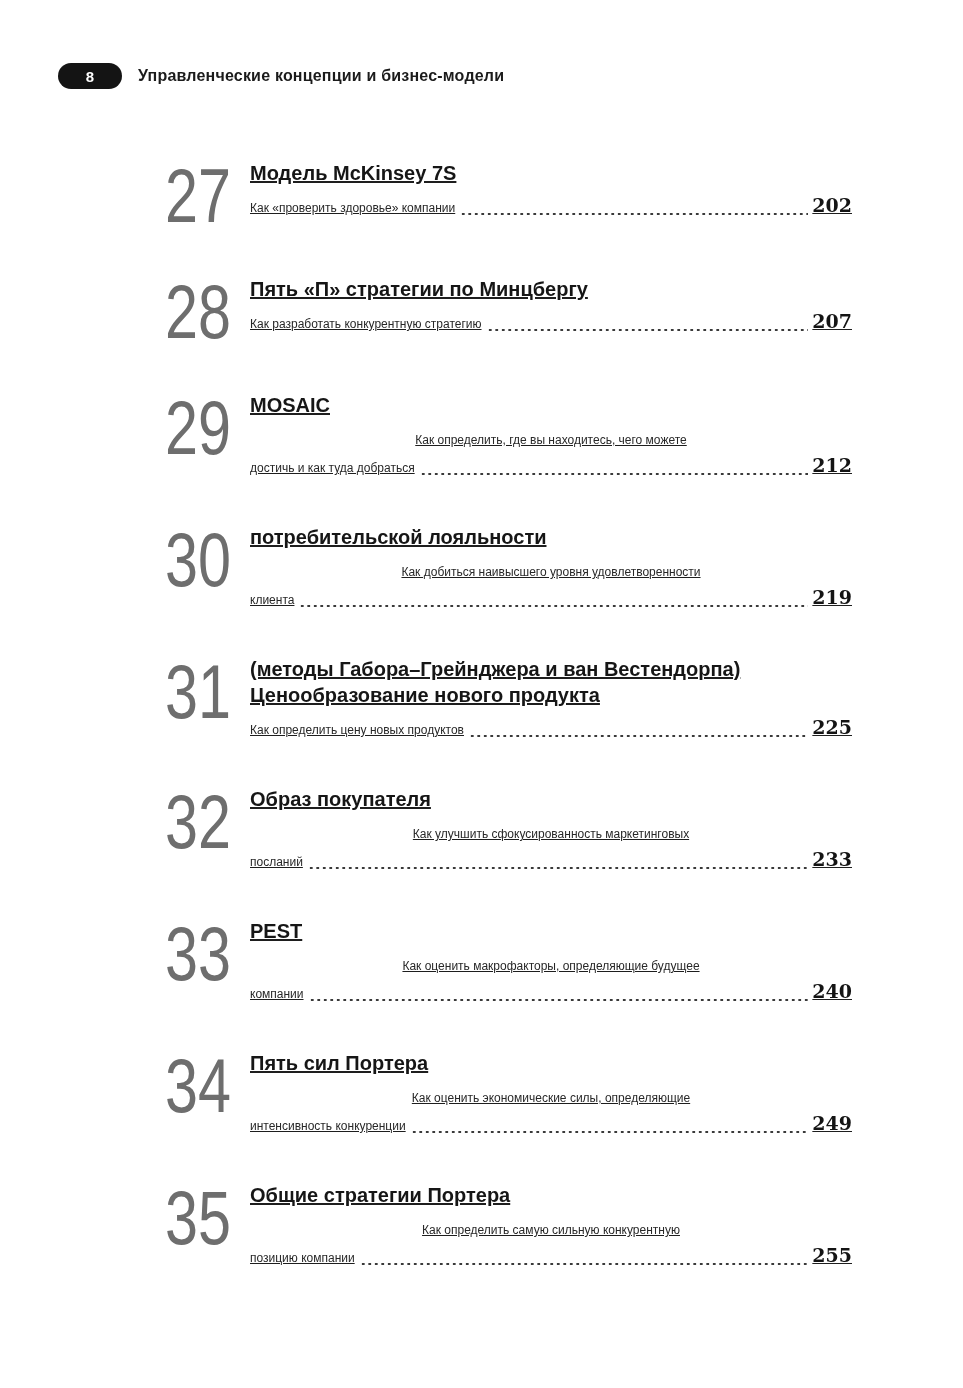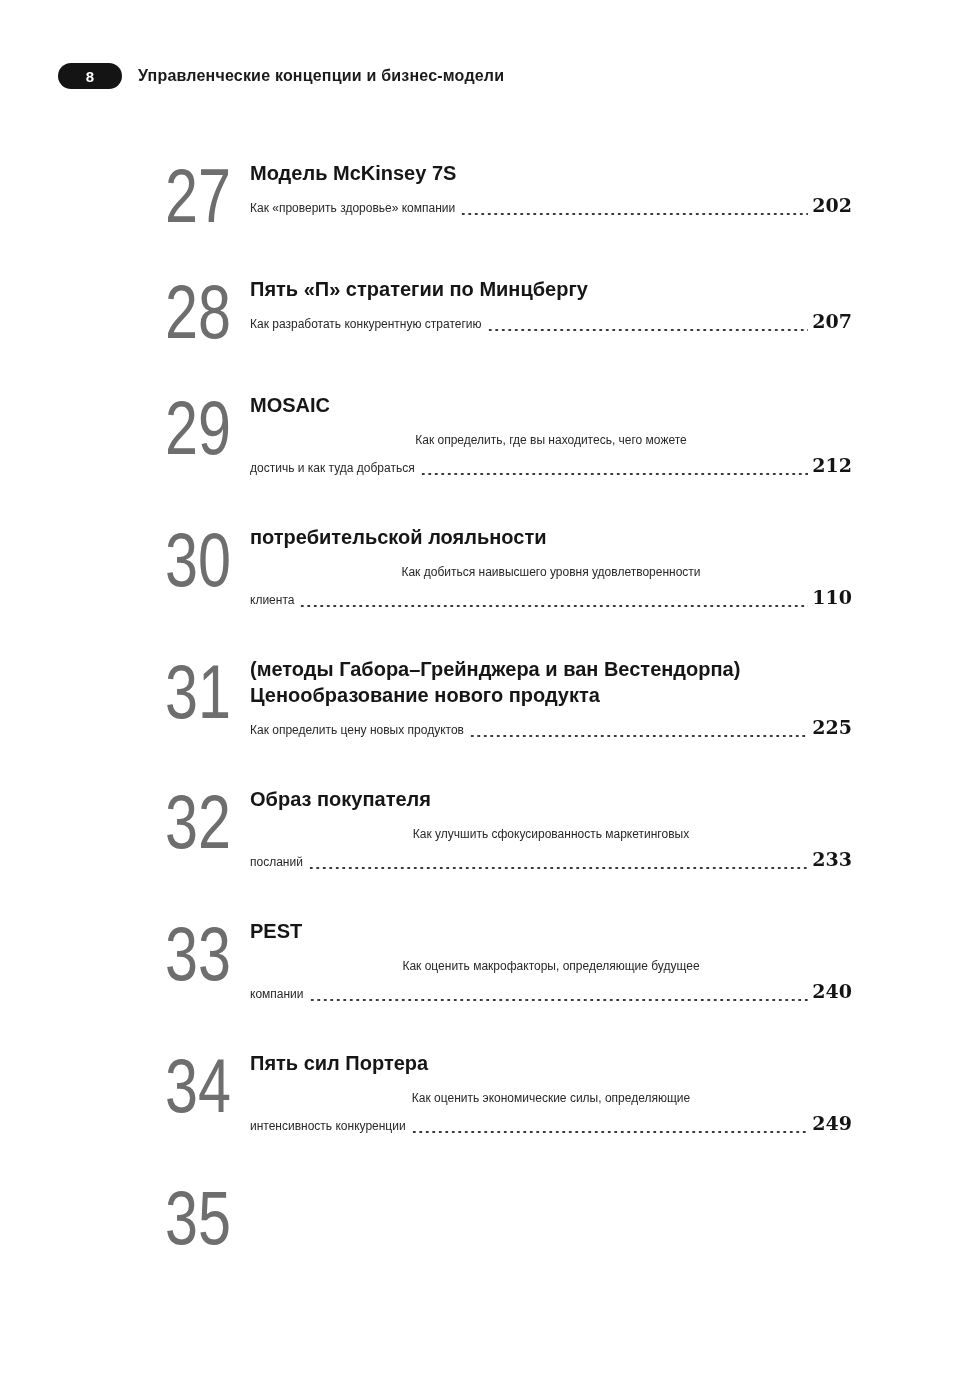--- a/index.html
+++ b/index.html
@@ -64,20 +64,21 @@
     font-weight: 400;
     color: #6e6e6e;
     transform: scaleX(0.78);
     transform-origin: left top;
     white-space: nowrap;
   }
   .content {
     flex: 1 1 auto;
     min-width: 0;
     padding-top: 2px;
+    text-decoration: underline;
   }
   .title-line {
     font-size: 20px;
     line-height: 26px;
     font-weight: bold;
     color: #161616;
   }
   .desc {
     margin-top: 8px;
   }
@@ -184,21 +185,21 @@
       <div class="num">30</div>
       <div class="content">
         <div class="title">
           <div class="title-line">потребительской лояльности</div>
         </div>
         <div class="desc">
           <div class="desc-line">Как добиться наивысшего уровня удовлетворенности</div>
           <div class="dot-row">
             <span class="desc-end">клиента</span>
             <span class="leader"></span>
-            <span class="pg">110</span>
+            <span class="pg">219</span>
           </div>
         </div>
       </div>
     </div>
 
     <div class="entry">
       <div class="num">31</div>
       <div class="content">
         <div class="title">
           <div class="title-line">(методы Габора–Грейнджера и ван Вестендорпа)</div>
@@ -264,16 +265,30 @@
             <span class="desc-end">интенсивность конкуренции</span>
             <span class="leader"></span>
             <span class="pg">249</span>
           </div>
         </div>
       </div>
     </div>
 
     <div class="entry">
       <div class="num">35</div>
+      <div class="content">
+        <div class="title">
+          <div class="title-line">Общие стратегии Портера</div>
+          <div class="title-line"></div>
+        </div>
+        <div class="desc">
+          <div class="desc-line">Как определить самую сильную конкурентную</div>
+          <div class="dot-row">
+            <span class="desc-end">позицию компании</span>
+            <span class="leader"></span>
+            <span class="pg">255</span>
+          </div>
+        </div>
+      </div>
     </div>
   </div>
 
 </div>
 
 </body></html>

